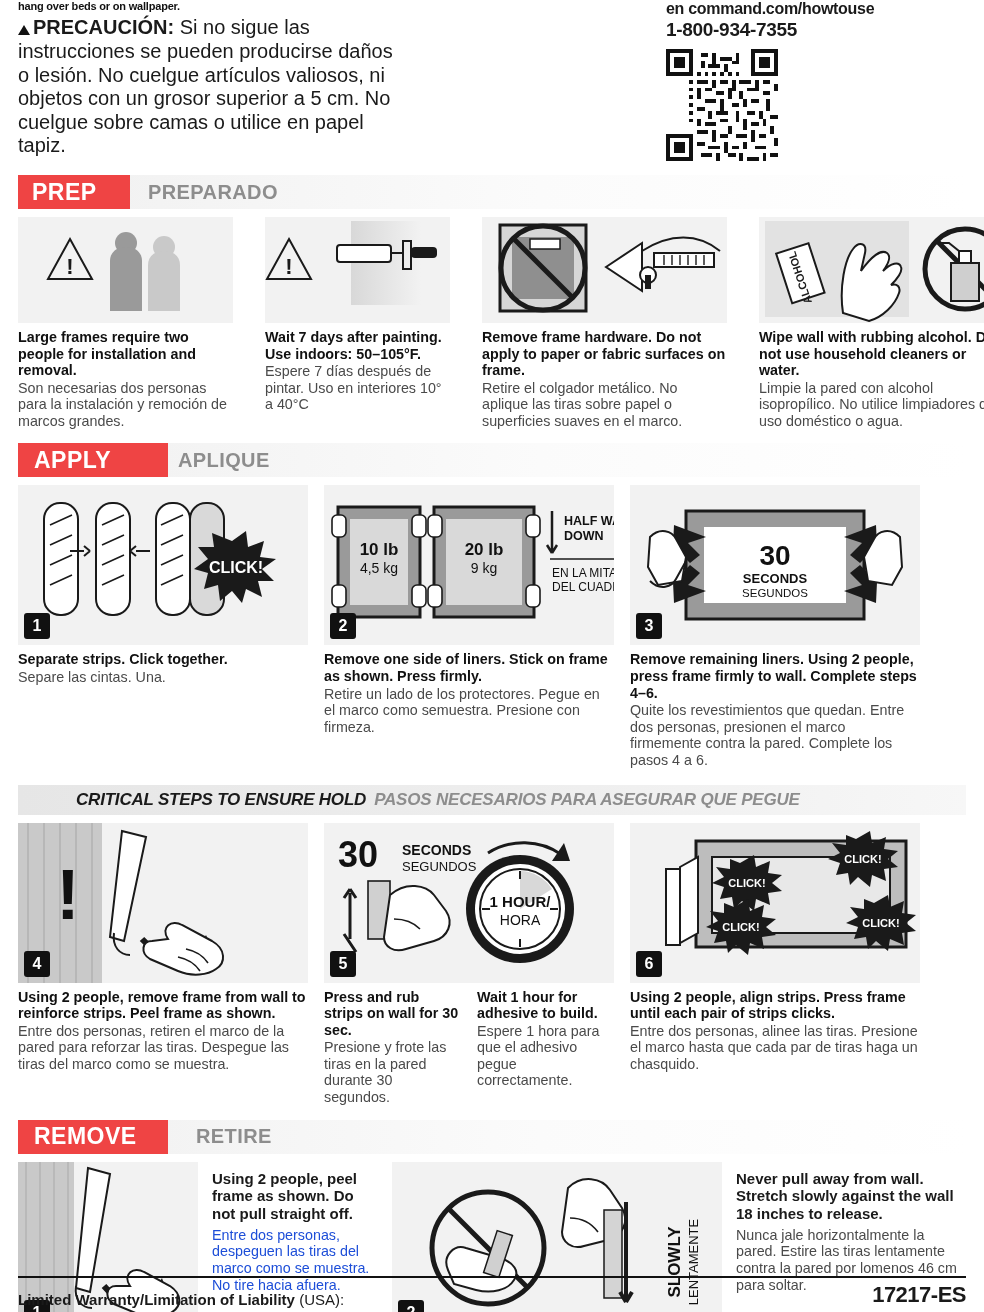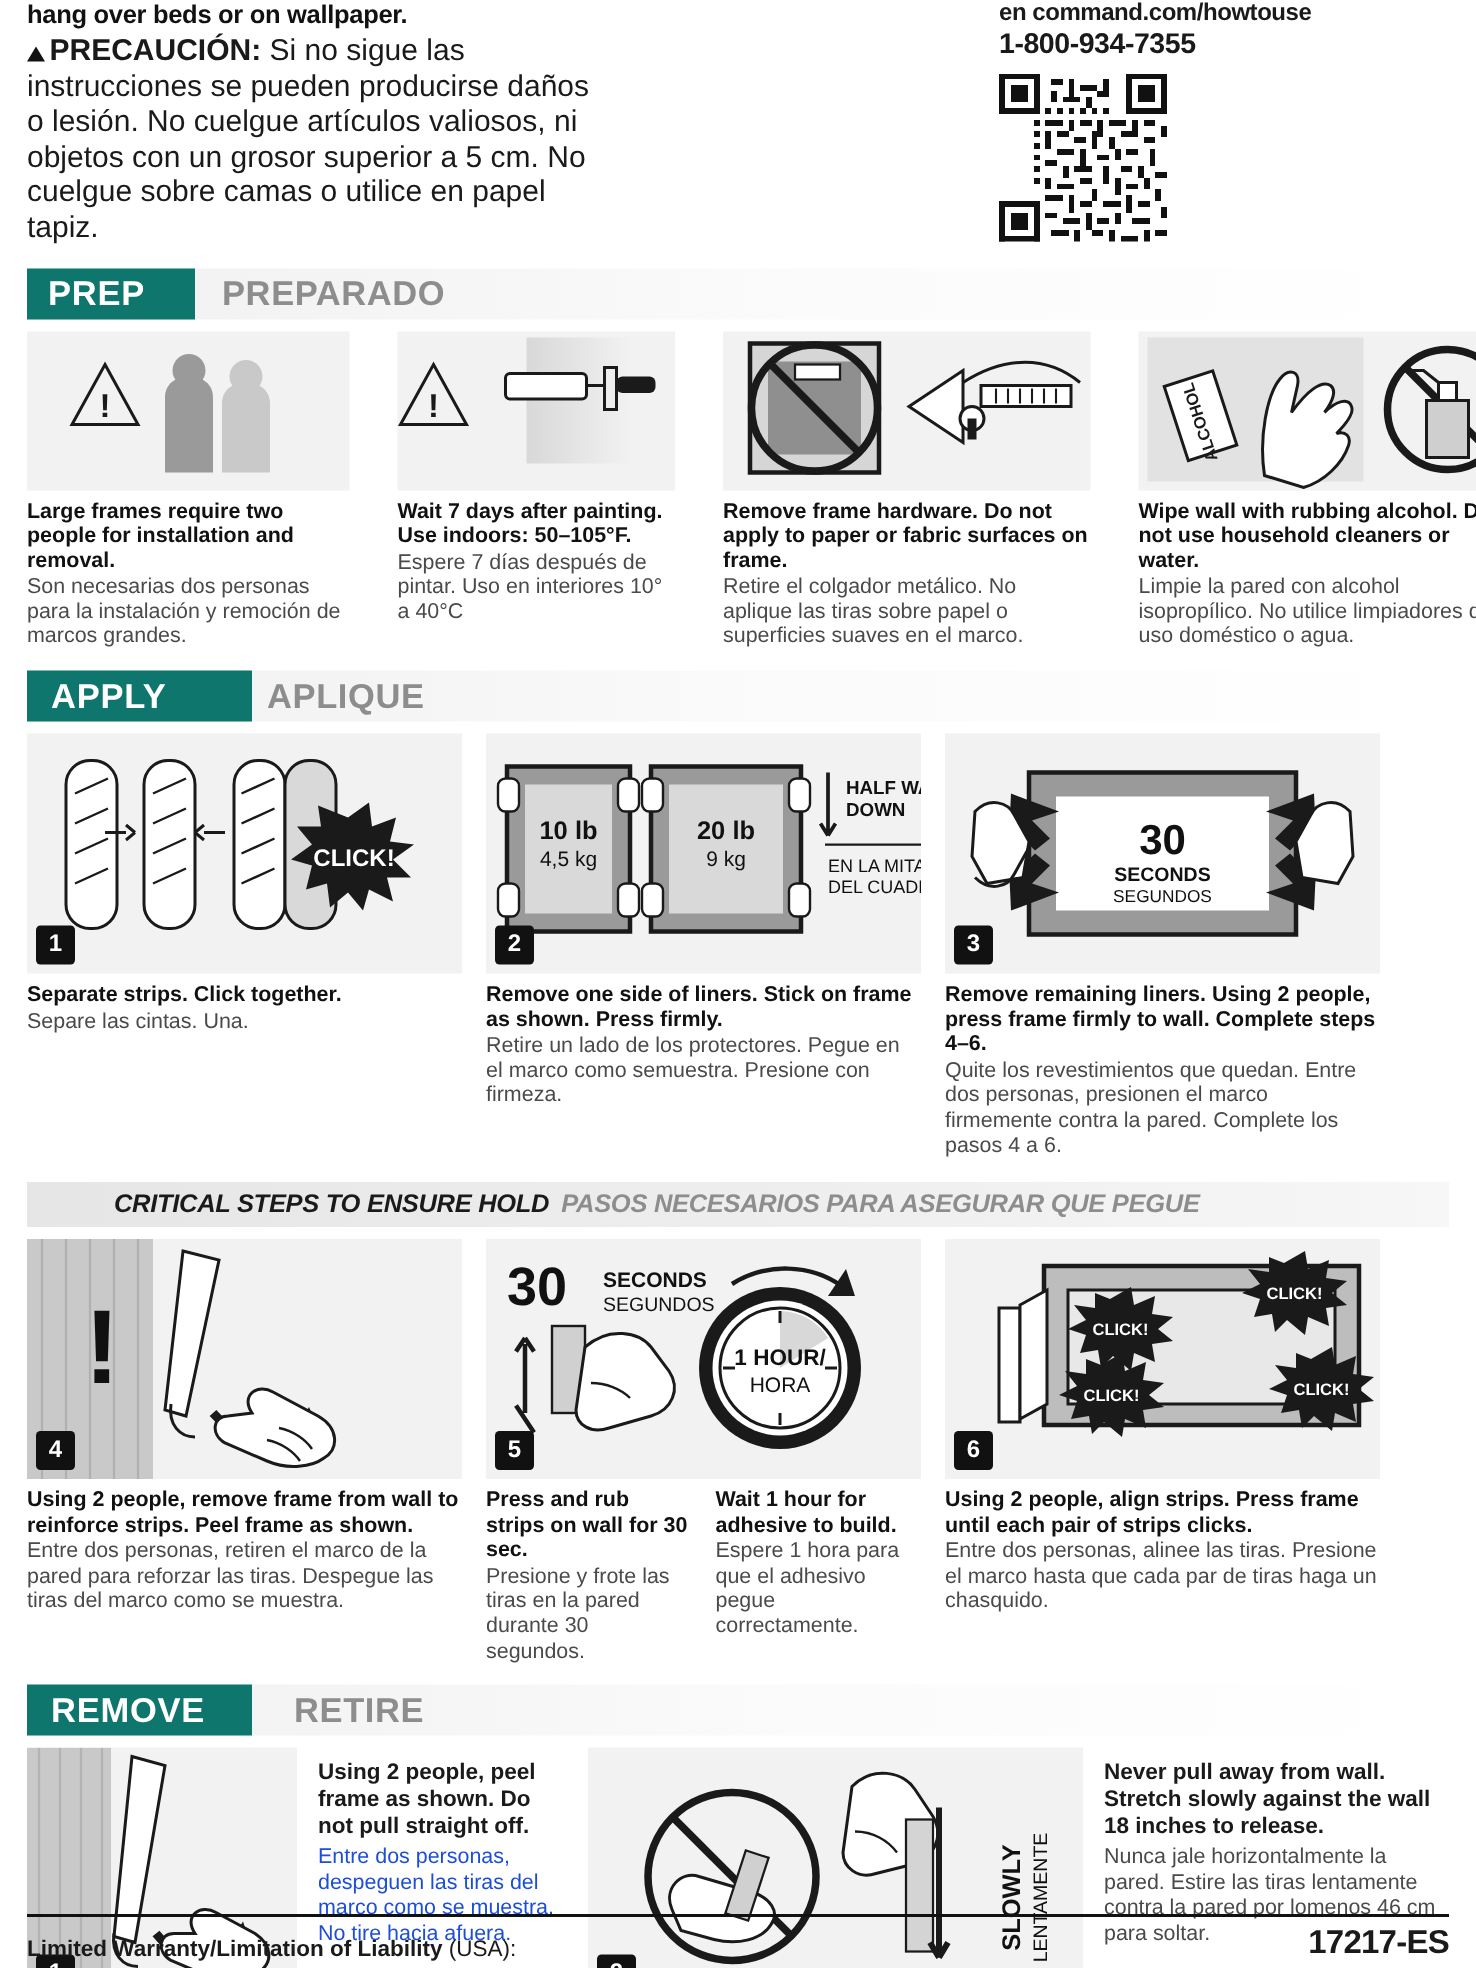--- a/index.html
+++ b/index.html
@@ -11,46 +11,46 @@
     color: #1a1a1a;
     position: relative;
     overflow: hidden;
   }
   .page { position: relative; width: 984px; height: 1312px; padding: 0 18px; }
 
   
   .top { display: flex; gap: 10px; padding-top: 0; }
   .top-left { width: 390px; }
   .top-right { width: 300px; margin-left: auto; text-align: left; }
-  .cut-line { font-size: 17px; font-weight: 700; letter-spacing: -0.2px; color:#111; line-height:1.12; }
+  .cut-line { font-size: 11px; font-weight: 700; letter-spacing: -0.2px; color:#111; line-height:1.12; }
   .caution { font-size: 20px; line-height: 1.18; margin-top: 4px; }
   .caution .warn-tri { display:inline-block; width:0;height:0;
      border-left:6px solid transparent;border-right:6px solid transparent;border-bottom:10px solid #111;
      vertical-align:-1px; margin-right:3px; position:relative;}
   .caution b { font-weight: 700; }
   .url { font-size: 16px; font-weight:700; letter-spacing:-0.3px; }
   .phone { font-size: 19px; font-weight: 700; letter-spacing: -0.3px; margin-top:1px;}
   .qr { margin-top: 8px; width: 112px; height: 112px; }
   .qr svg { display:block; }
 
   
   .sec-head { position: relative; height: 34px; margin-top: 14px; margin-bottom: 8px; }
   .sec-head .bar {
     position:absolute; left:0; top:0; height:34px; width: 100%;
     background: linear-gradient(to right, #f0f0f0 0%, #fbfbfb 55%, #ffffff 100%);
   }
   .sec-head .tag {
     position:absolute; left:0; top:0; height:34px; min-width:112px;
-    background:#0f766e; color:#fff; font-size:23px; font-weight:800; letter-spacing:0.5px;
+    background:#ef4444; color:#fff; font-size:23px; font-weight:800; letter-spacing:0.5px;
     display:flex; align-items:center; padding: 0 16px 0 14px;
   }
   .sec-head .tag.wide { min-width: 150px; padding-left: 16px; }
   .sec-head .sub {
     position:absolute; top:0; height:34px; display:flex; align-items:center;
-    font-size:23px; font-weight:700; color:#8d8d8d; letter-spacing:0.4px;
+    font-size:20px; font-weight:700; color:#8d8d8d; letter-spacing:0.4px;
   }
 
   .crit-head { position:relative; height:30px; margin-top:16px; margin-bottom:8px;
      background:linear-gradient(to right,#e6e6e6 0%,#efefef 60%,#f7f7f7 100%);
      display:flex; align-items:center; padding-left:58px; }
   .crit-head .a { font-size:17px; font-weight:800; font-style:italic; color:#1a1a1a; letter-spacing:-0.2px;}
   .crit-head .b { font-size:17px; font-weight:700; font-style:italic; color:#8d8d8d; margin-left:8px; letter-spacing:-0.2px;}
   .cap { font-size:14.3px; line-height:1.16; margin-top:6px; }
   .cap .en { font-weight:700; color:#111; display:block; }
   .cap .es { color:#4a4a4a; display:block; margin-top:1px; }

